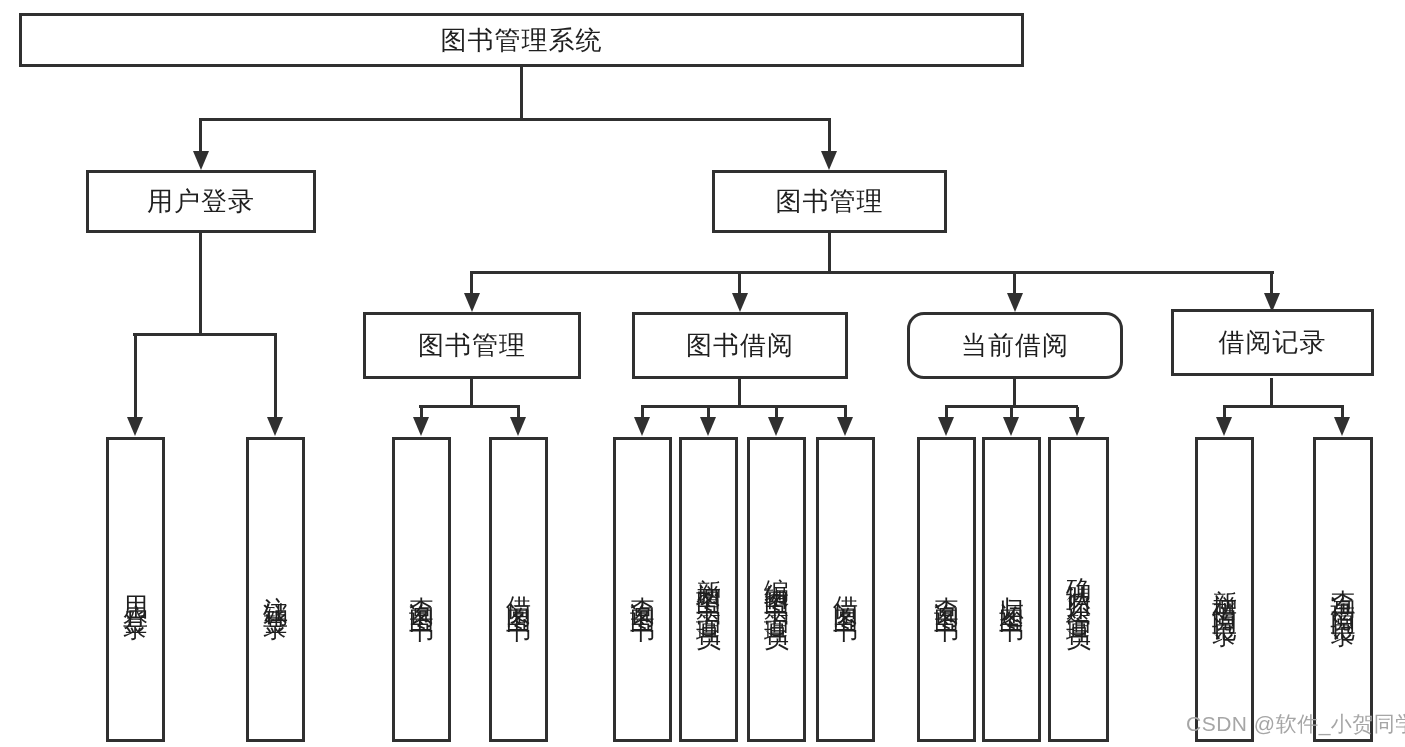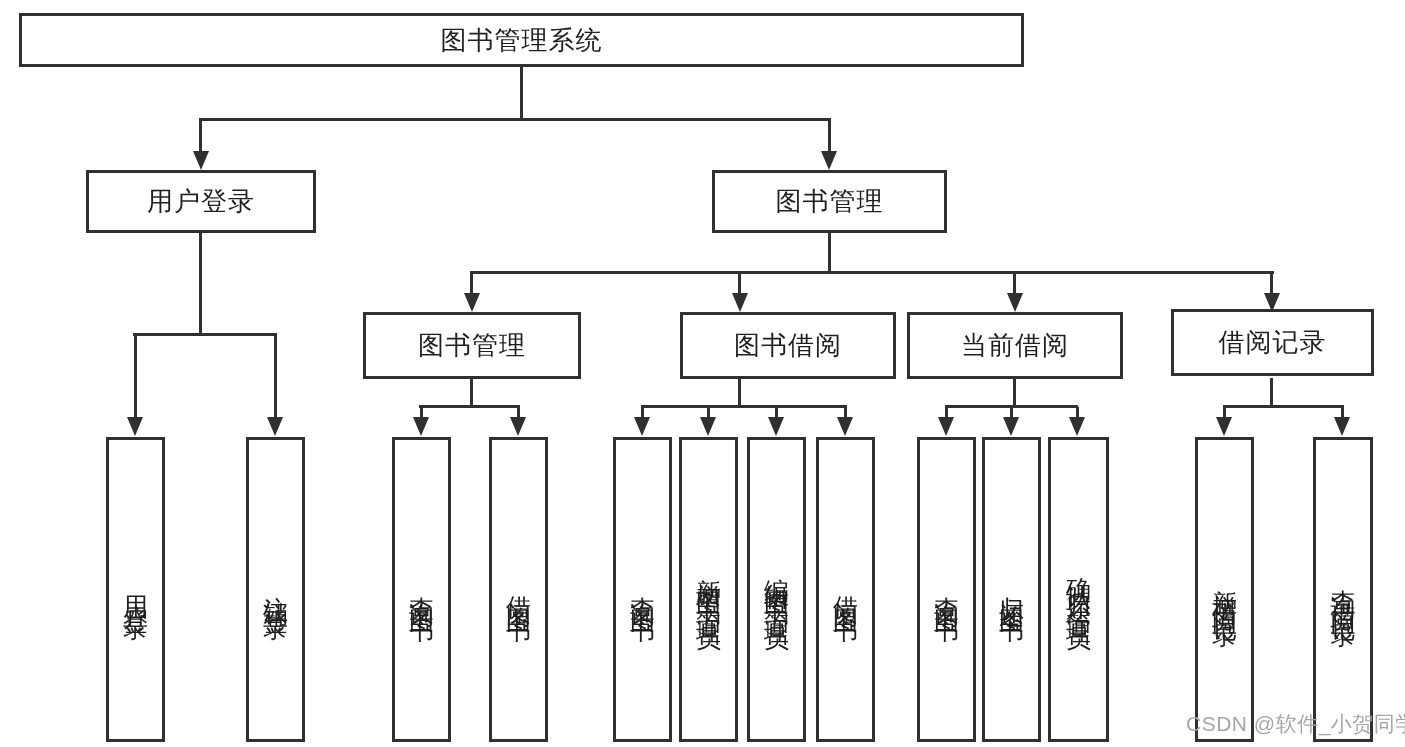--- a/index.html
+++ b/index.html
@@ -61,22 +61,22 @@
   <div class="vline" style="left:470px;top:273px;height:24px;"></div>
   <div class="arrow" style="left:464px;top:293px;"></div>
   <div class="vline" style="left:738px;top:273px;height:24px;"></div>
   <div class="arrow" style="left:732px;top:293px;"></div>
   <div class="vline" style="left:1013px;top:273px;height:24px;"></div>
   <div class="arrow" style="left:1007px;top:293px;"></div>
   <div class="vline" style="left:1270px;top:273px;height:24px;"></div>
   <div class="arrow" style="left:1264px;top:293px;"></div>
 
   <div class="box" style="left:363px;top:312px;width:218px;height:67px;">图书管理</div>
-  <div class="box" style="left:632px;top:312px;width:216px;height:67px;margin-left:48px;">图书借阅</div>
-  <div class="box" style="left:907px;top:312px;width:216px;height:67px;">当前借阅</div>
+  <div class="box" style="left:632px;top:312px;width:216px;height:67px;">图书借阅</div>
+  <div class="box" style="left:907px;top:312px;width:216px;height:67px;border-radius:17px;">当前借阅</div>
   <div class="box" style="left:1171px;top:309px;width:203px;height:67px;">借阅记录</div>
 
   <div class="vline" style="left:470px;top:378px;height:30px;"></div>
   <div class="vline" style="left:738px;top:378px;height:30px;"></div>
   <div class="vline" style="left:1013px;top:378px;height:30px;"></div>
   <div class="vline" style="left:1270px;top:378px;height:30px;"></div>
 
   <div class="hline" style="left:419px;top:405px;width:101px;"></div>
   <div class="hline" style="left:641px;top:405px;width:206px;"></div>
   <div class="hline" style="left:945px;top:405px;width:133px;"></div>

